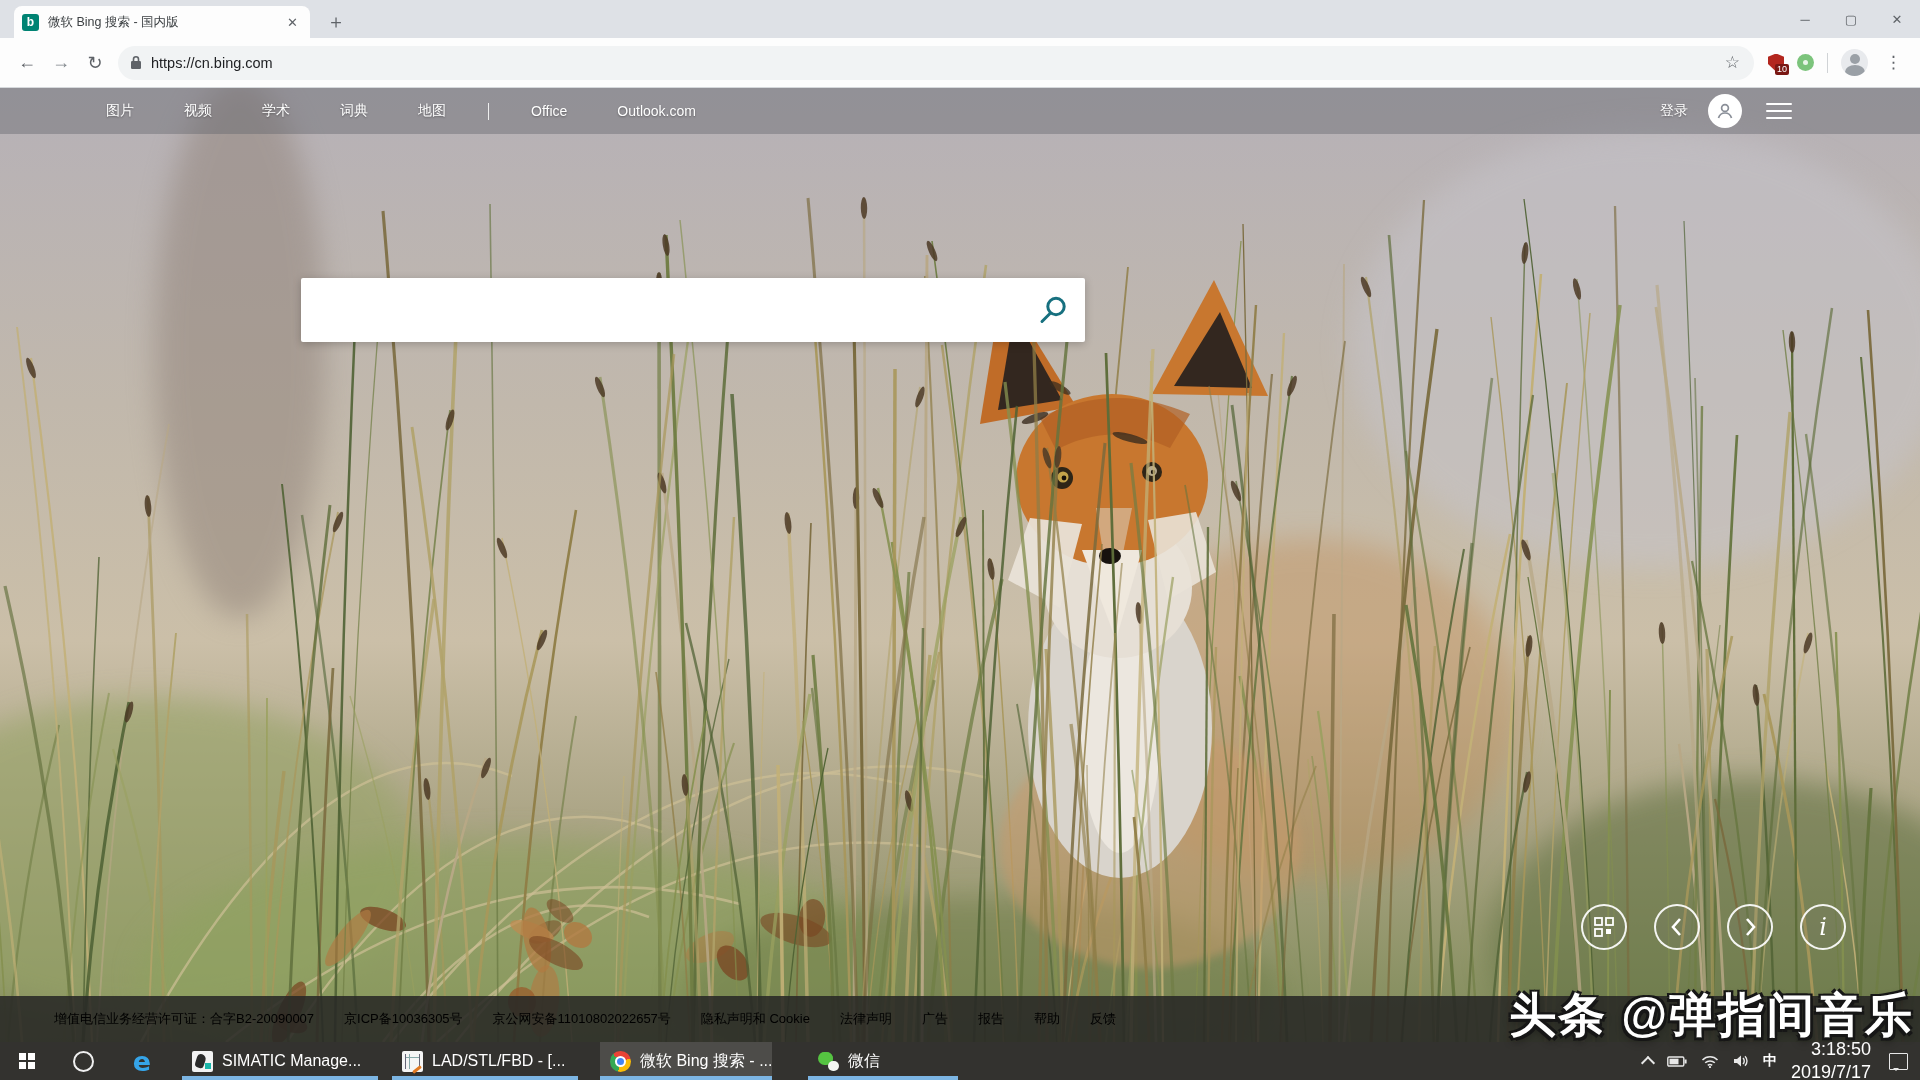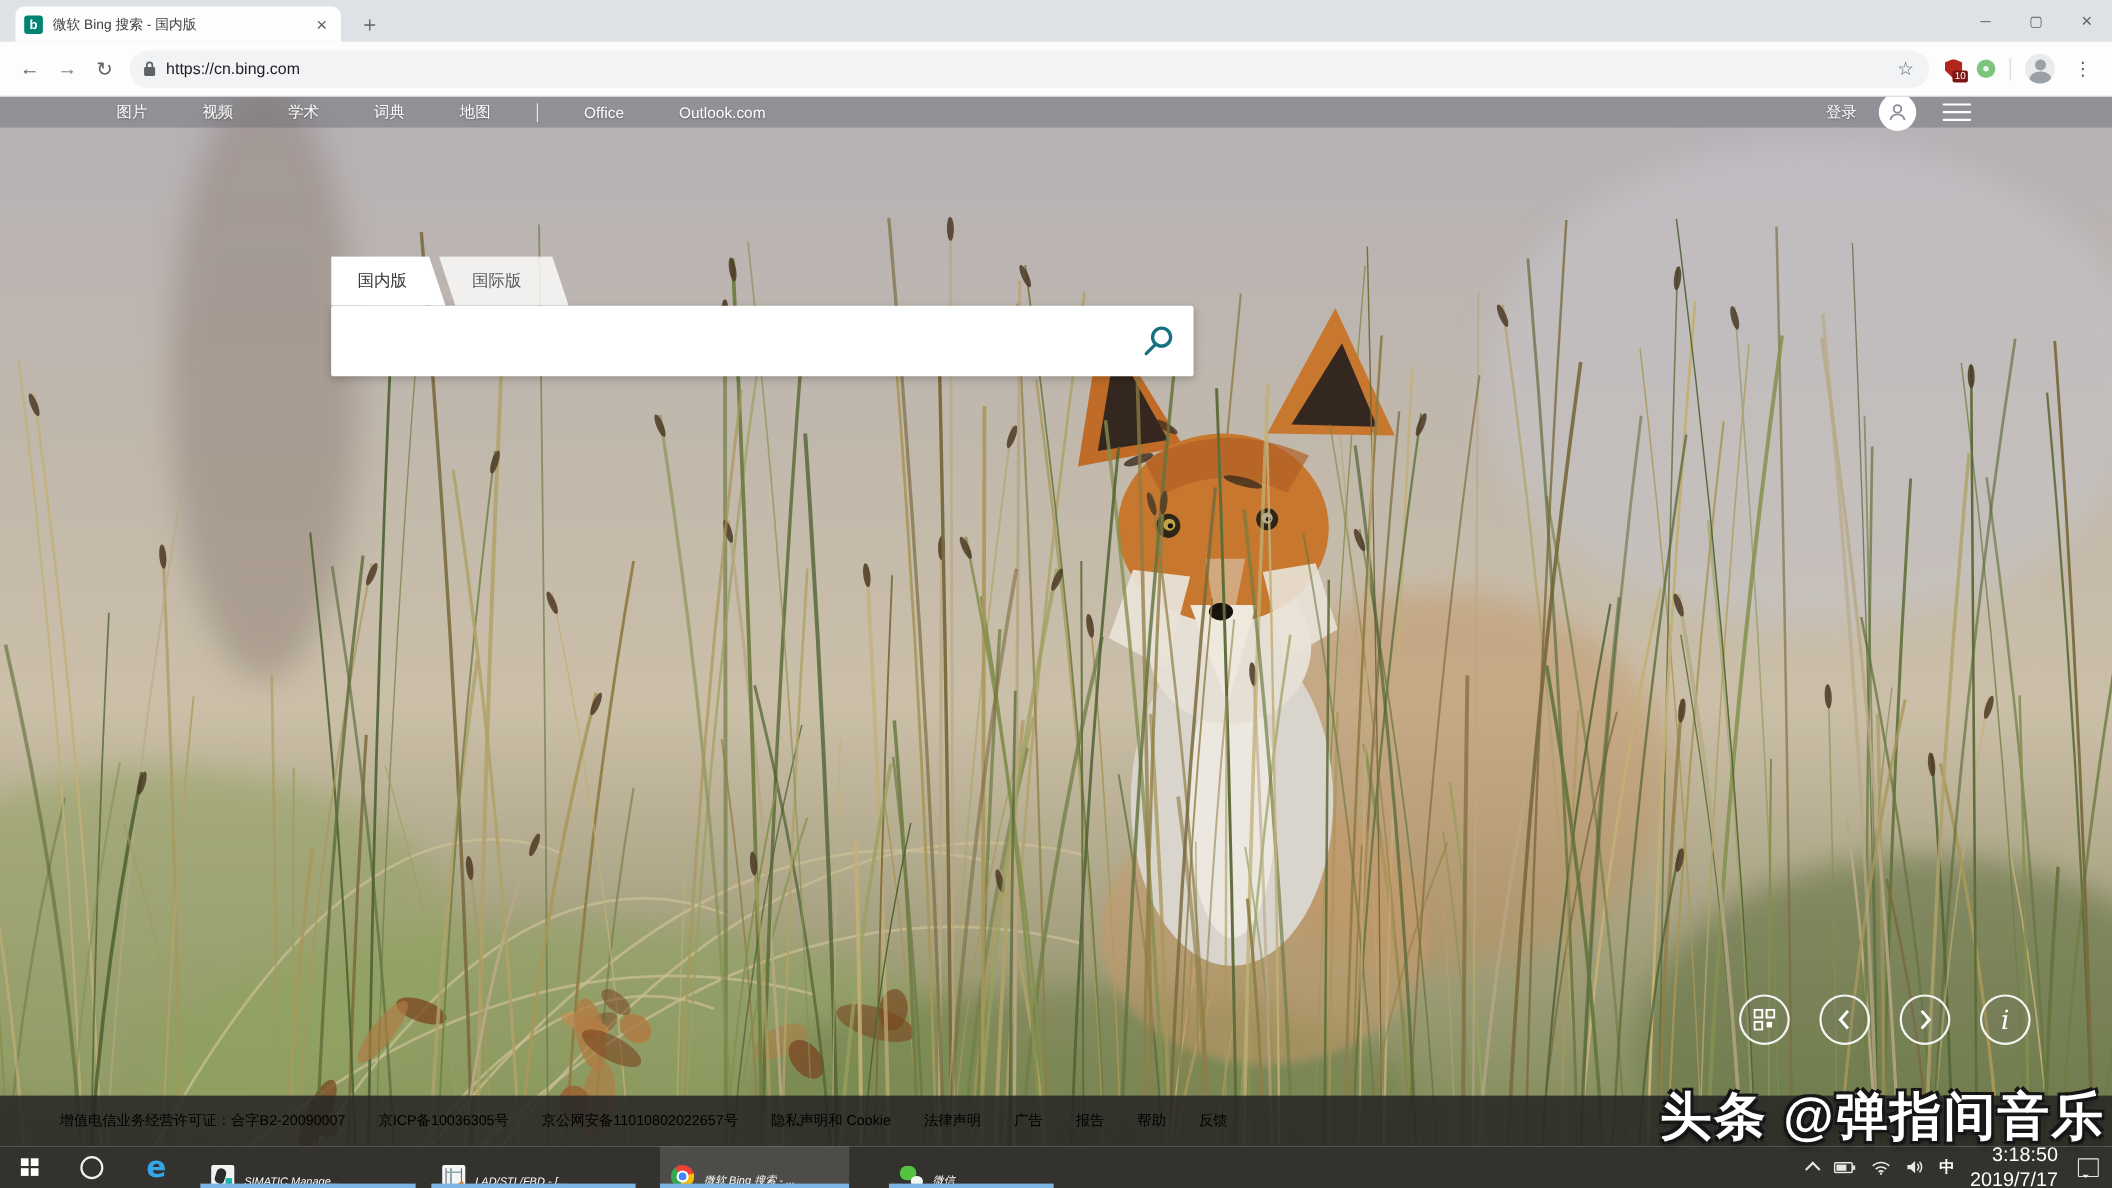--- a/index.html
+++ b/index.html
@@ -43,21 +43,21 @@
   .tb-avatar{width:27px;height:27px;border-radius:50%;background:#e8eaed;position:relative;cursor:pointer;overflow:hidden;}
   .tb-avatar::before{content:"";position:absolute;left:8.5px;top:5px;width:10px;height:10px;border-radius:50%;background:#9aa0a6;}
   .tb-avatar::after{content:"";position:absolute;left:3.5px;top:16px;width:20px;height:14px;border-radius:50%;background:#9aa0a6;}
   .menu-dots{color:#5f6368;font-size:17px;letter-spacing:0;cursor:pointer;padding:0 4px;}
 
   
   .viewport{position:relative;width:1920px;height:954px;overflow:hidden;background:#b9b2a8;}
   .hero{position:absolute;inset:0;}
 
   
-  .bingnav{position:absolute;top:0;left:0;right:0;height:28px;background:rgba(98,100,108,.42);
+  .bingnav{position:absolute;top:0;left:0;right:0;height:46px;background:rgba(98,100,108,.42);
     display:flex;align-items:center;padding:0 0 0 106px;box-sizing:border-box;z-index:10;
     color:#fff;font-size:14px;text-shadow:0 1px 2px rgba(0,0,0,.35);}
   .bn-item{margin-right:50px;cursor:pointer;white-space:nowrap;}
   .bn-div{width:1px;height:17px;background:rgba(255,255,255,.85);margin:0 42px 0 -8px;}
   .bn-spacer{flex:1;}
   .bn-signin{margin-right:20px;cursor:pointer;}
   .bn-avatar{width:34px;height:34px;border-radius:50%;background:#fff;display:flex;align-items:center;
     justify-content:center;cursor:pointer;margin-right:24px;flex:none;}
   .bn-burger{width:26px;display:flex;flex-direction:column;gap:4.5px;cursor:pointer;margin-right:128px;}
   .bn-burger span{height:2.5px;background:#fff;border-radius:1px;}
@@ -102,22 +102,22 @@
   
   .taskbar{position:absolute;left:0;bottom:0;width:1920px;height:38px;background:#33322f;z-index:50;
     display:flex;align-items:stretch;color:#fff;}
   .tb-btn{display:flex;align-items:center;justify-content:center;cursor:pointer;flex:none;}
   .start{width:54px;}
   .wingrid{display:grid;grid-template-columns:7px 7px;grid-template-rows:7px 7px;gap:1.5px;}
   .wingrid span{background:#fff;}
   .cortana{width:58px;}
   .cortana i{width:17px;height:17px;border:2px solid #f0f0f0;border-radius:50%;display:block;}
   .edge{width:60px;font-size:27px;font-weight:bold;color:#35a4e8;font-family:"DejaVu Sans",sans-serif;}
-  .task{position:relative;display:flex;align-items:flex-end;gap:9px;padding:0 10px;box-sizing:border-box;
-    font-size:10px;cursor:pointer;flex:none;white-space:nowrap;overflow:hidden;font-style:italic;}
+  .task{position:relative;display:flex;align-items:center;gap:9px;padding:0 10px;box-sizing:border-box;
+    font-size:16px;cursor:pointer;flex:none;white-space:nowrap;overflow:hidden;}
   .task .strip{position:absolute;left:0;right:0;bottom:0;height:4px;background:#7cb5e3;}
   .task.focused{background:rgba(255,255,255,.13);}
   .appicon{width:21px;height:21px;flex:none;position:relative;}
   .simatic{background:#f2f2f2;border-radius:2px;}
   .simatic::before{content:"";position:absolute;left:4px;top:3px;width:9px;height:14px;background:#2b2b2b;border-radius:5px 6px 4px 5px;transform:rotate(18deg);}
   .simatic::after{content:"";position:absolute;right:2px;bottom:3px;width:6px;height:6px;background:#19b5a8;}
   .lad{background:#f5f5f5;border-radius:2px;}
   .lad::before{content:"";position:absolute;left:3px;top:3px;right:3px;bottom:3px;
     background:linear-gradient(#8aa 1.5px,transparent 1.5px) 0 3px/100% 6px no-repeat padding-box,
     linear-gradient(90deg,#8aa 1.5px,transparent 1.5px) 3px 0/6px 100% no-repeat padding-box;
@@ -528,24 +528,20 @@
           </svg>
       </span>
       <span class="bn-burger">
           <span></span>
           <span></span>
           <span></span>
         </span>
     </div>
 
 
-    <div class="search-tabs">
-      <div class="stab active">国内版</div>
-      <div class="stab alt">国际版</div>
-    </div>
 
     <div class="searchbox">
       <input type="text" value="" style="">
       <div class="search-btn">
         <svg width="32" height="32" viewBox="0 0 32 32">
           <circle cx="19" cy="12.5" r="8.2" fill="none" stroke="#17707f" stroke-width="3"></circle>
           <line x1="13" y1="19.5" x2="5" y2="27.5" stroke="#17707f" stroke-width="3" stroke-linecap="round"></line>
         </svg>
       </div>
     </div>

